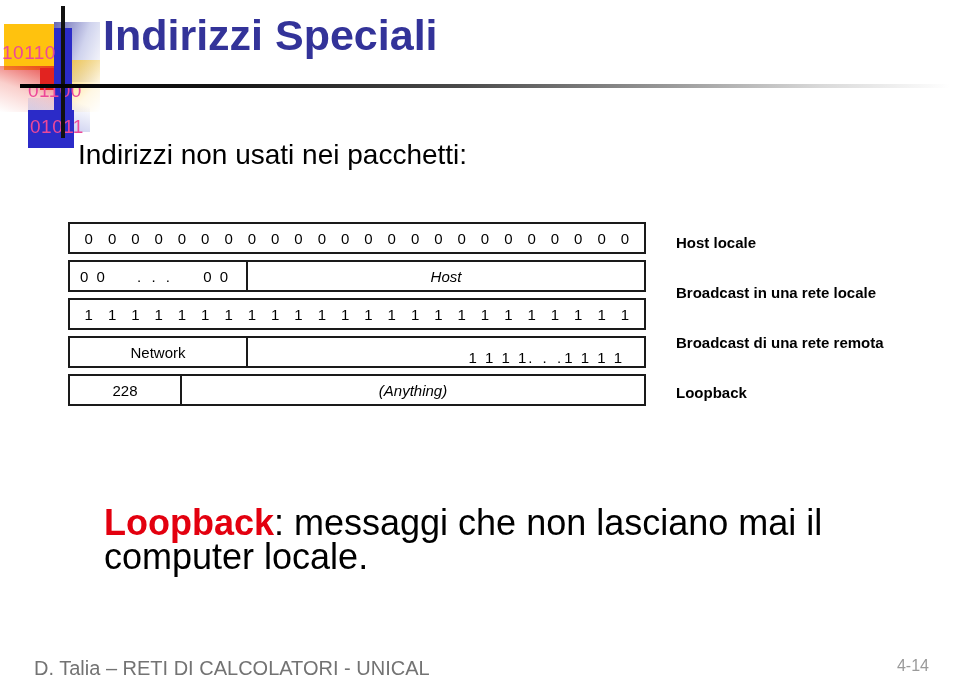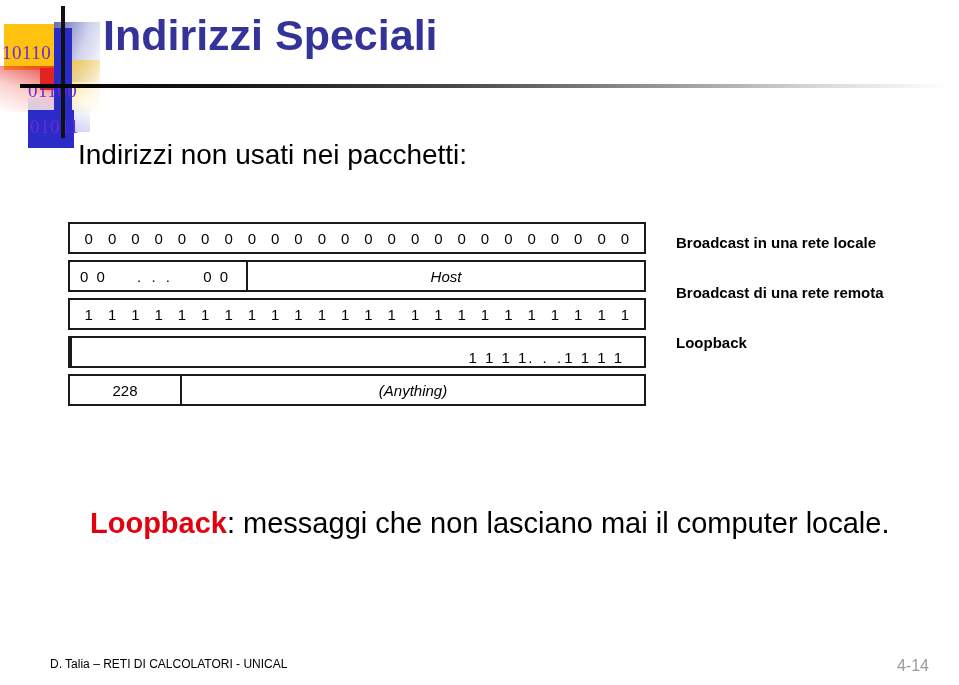--- a/index.html
+++ b/index.html
@@ -57,24 +57,24 @@
     background: #2B2BC8;
   }
   .blk-blue-low-soft {
     left: 28px; top: 92px; width: 62px; height: 34px;
     background: linear-gradient(20deg, rgba(120,130,215,0.55) 0%, rgba(255,255,255,0) 85%);
   }
 
   
   .logo-bits {
     position: absolute;
-    font-family: Liberation Serif, serif;
+    font-family: Liberation Sans, sans-serif;
     font-size: 19px;
     letter-spacing: 0.5px;
-    color: #6d28d9;
+    color: #ec4899;
     white-space: nowrap;
   }
   #logo-bits-1 { left: 2px;  top: 36px; }
   #logo-bits-2 { left: 28px; top: 74px; }
   #logo-bits-3 { left: 30px; top: 110px; }
 
   
   #logo-vrule {
     position: absolute;
     left: 61px; top: 0px;
@@ -193,39 +193,39 @@
     font-weight: bold;
     color: #000000;
     height: 50px;
     line-height: 22px;
     white-space: nowrap;
   }
 
   
   #bottom-note {
     position: absolute;
-    left: 90px;
+    left: 104px;
     top: 506px;
     width: 800px;
-    font-size: 29px;
+    font-size: 36px;
     line-height: 34px;
     color: #000000;
   }
   #bottom-note .hl {
     color: #E3000F;
     font-weight: bold;
   }
 
   
   #footer-left {
     position: absolute;
-    left: 50px;
+    left: 34px;
     top: 657px;
-    font-size: 12px;
-    color: #000000;
+    font-size: 20px;
+    color: #737373;
     white-space: nowrap;
   }
   #footer-right {
     position: absolute;
     right: 30px;
     top: 657px;
     font-size: 16px;
     color: #9a9a9a;
     white-space: nowrap;
   }
@@ -268,34 +268,36 @@
       <span>0 0</span>
     </div>
     <div class="fig-cell cell-div cell-right-center">Host</div>
   </div>
 
   <div class="fig-row">
     <div class="fig-cell bits-full">1 1 1 1 1 1 1 1 1 1 1 1 1 1 1 1 1 1 1 1 1 1 1 1 1 1 1 1 1 1 1 1</div>
   </div>
 
   <div class="fig-row">
+    <div class="fig-cell cell-left-net">Network</div>
     <div class="fig-cell cell-div cell-right-spread">
       <span>1 1 1 1</span>
       <span class="dots">. . .</span>
       <span>1 1 1 1</span>
     </div>
   </div>
 
   <div class="fig-row">
     <div class="fig-cell cell-left-127">228</div>
     <div class="fig-cell cell-div cell-right-center">(Anything)</div>
   </div>
 </div>
 
 <div id="captions">
+  <div class="caption-line">Host locale</div>
   <div class="caption-line">Broadcast  in una rete locale</div>
   <div class="caption-line">Broadcast di una rete remota</div>
   <div class="caption-line">Loopback</div>
 </div>
 
 <div id="bottom-note">
   <span class="hl">Loopback</span><span>: messaggi che non lasciano mai il computer locale.</span>
 </div>
 
 <div id="footer-left">D. Talia – RETI DI CALCOLATORI - UNICAL</div>

